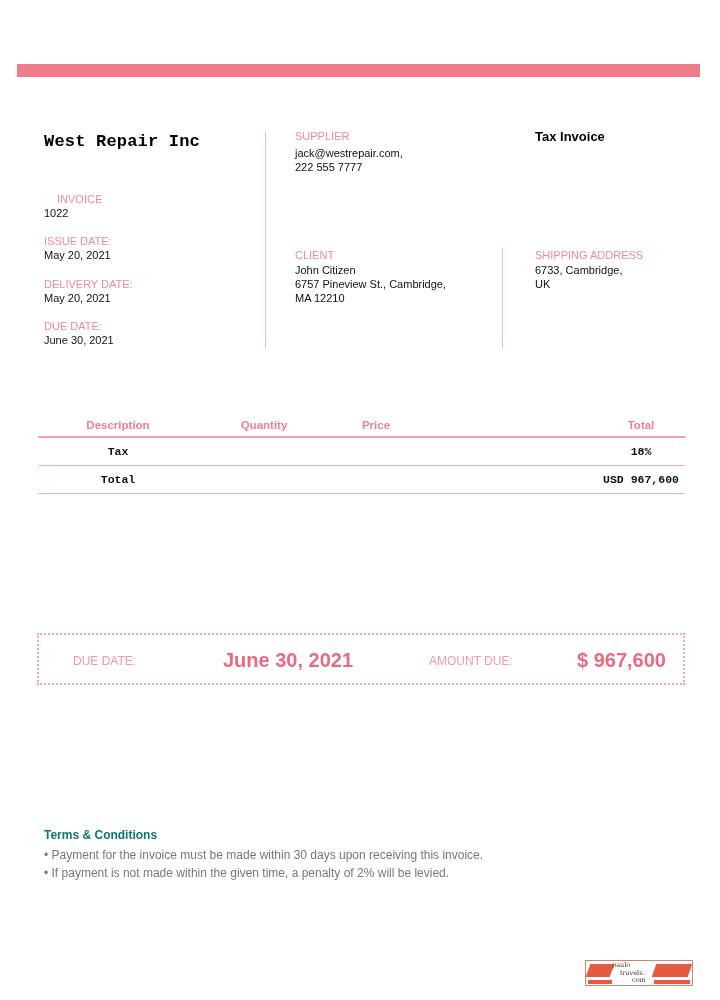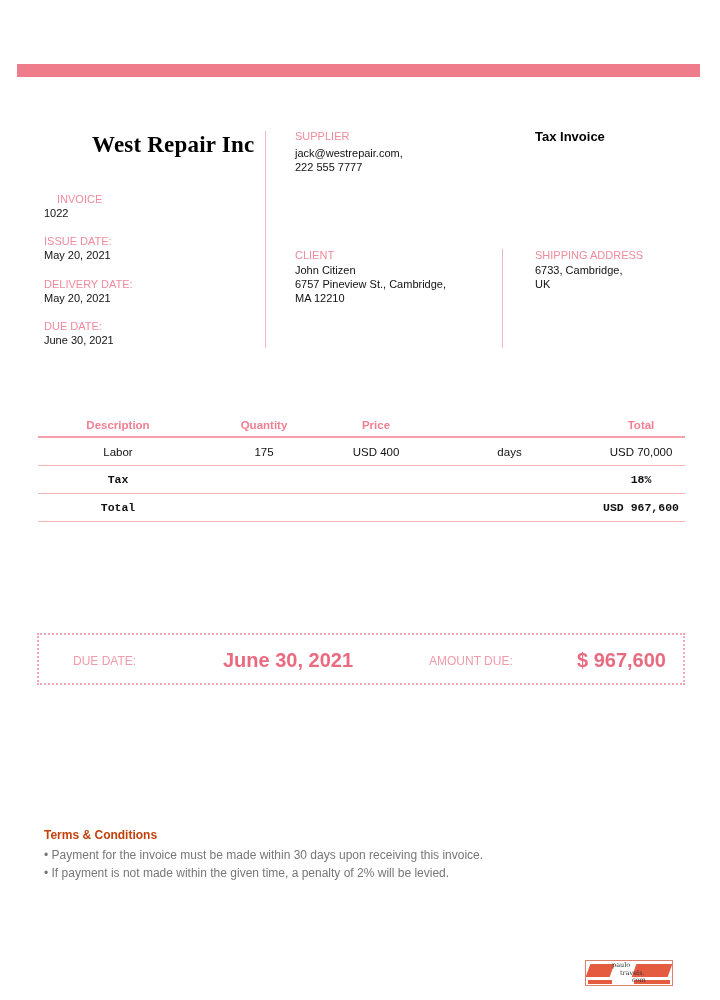--- a/index.html
+++ b/index.html
@@ -2,36 +2,36 @@
 <html><head>
   <meta charset="utf-8">
   <style>
     html, body { margin: 0; padding: 0; }
     body {
       width: 720px; height: 1000px; position: relative; background: #ffffff;
       font-family: "Liberation Sans", sans-serif; color: #111; overflow: hidden;
     }
     .abs { position: absolute; }
     .topbar { left: 17px; top: 64px; width: 683px; height: 13px; background: #ee7c8a; }
-    .company { left: 44px; top: 132px; font-size: 23px; font-weight: 900; letter-spacing: 0.2px; color: #000;
-      font-family: Liberation Serif, serif; margin-left: 48px; }
+    .company { left: 44px; top: 132px; font-size: 17px; font-weight: 900; letter-spacing: 0.2px; color: #000;
+      font-family: Liberation Mono, monospace; }
     .lbl { font-size: 11px; color: #f08a9c; line-height: 14px; text-transform: uppercase; }
     .val { font-size: 11px; color: #111; line-height: 14px; }
     .vline { width: 1px; background: #f5b8c2; }
     .taxinv { left: 535px; top: 129px; font-size: 13px; font-weight: bold; color: #000; }
     table.items { position: absolute; left: 38px; top: 414px; width: 647px; border-collapse: collapse; font-size: 11.5px; }
     table.items th { color: #f07f92; font-weight: bold; height: 22px; border-bottom: 2px solid #f5a0a8; padding: 0; }
     table.items td { height: 27px; border-bottom: 1.5px solid #f7b3b8; text-align: center; padding: 0; color: #111; }
     table.items td.bold { font-weight: bold; font-family: Liberation Mono, monospace; }
     .duebox { left: 37px; top: 633px; width: 648px; height: 52px; border: 2px dotted #f3a7b2; box-sizing: border-box; }
     .due-lbl { font-size: 12px; color: #f29aa8; }
     .due-big { font-size: 20px; color: #ea6a80; font-weight: bold; }
-    .terms-title { left: 44px; top: 828px; font-size: 12px; font-weight: bold; color: #c2410c; }
+    .terms-title { left: 44px; top: 828px; font-size: 12px; font-weight: bold; color: #0f766e; }
     .term { left: 44px; font-size: 12px; color: #777; }
-    .logo { left: 585px; top: 960px; width: 88px; height: 26px; border: 1px solid #d98070; box-sizing: border-box; background: #fff; overflow: hidden; }
+    .logo { left: 585px; top: 960px; width: 108px; height: 26px; border: 1px solid #d98070; box-sizing: border-box; background: #fff; overflow: hidden; }
     .logo .s1 { position:absolute; left:2px; top:3px; width:24px; height:13px; background:#e55b3f; transform: skewX(-20deg); }
     .logo .s2 { position:absolute; left:2px; top:19px; width:24px; height:4px; background:#e55b3f; }
     .logo .s3 { position:absolute; right:2px; top:3px; width:36px; height:13px; background:#e55b3f; transform: skewX(-20deg); }
     .logo .s4 { position:absolute; right:2px; top:19px; width:36px; height:4px; background:#e55b3f; }
     .logo .t { position:absolute; left:26px; top:1px; font-family: "DejaVu Serif", serif; font-size: 6.5px; line-height: 7.5px; color:#333; }
   </style>
 </head>
 <body>
 
 <div class="abs topbar"></div>
@@ -77,27 +77,20 @@
     <tr>
       <th>Description</th>
       <th>Quantity</th>
       <th>Price</th>
       <th></th>
       <th>Total</th>
     </tr>
   </thead>
   <tbody>
     <tr>
-      <td>Labor</td>
-      <td>175</td>
-      <td>USD 400</td>
-      <td>days</td>
-      <td>USD 70,000</td>
-    </tr>
-    <tr>
       <td class="bold">Tax</td>
       <td></td>
       <td></td>
       <td></td>
       <td class="bold">18%</td>
     </tr>
     <tr>
       <td class="bold">Total</td>
       <td></td>
       <td></td>

